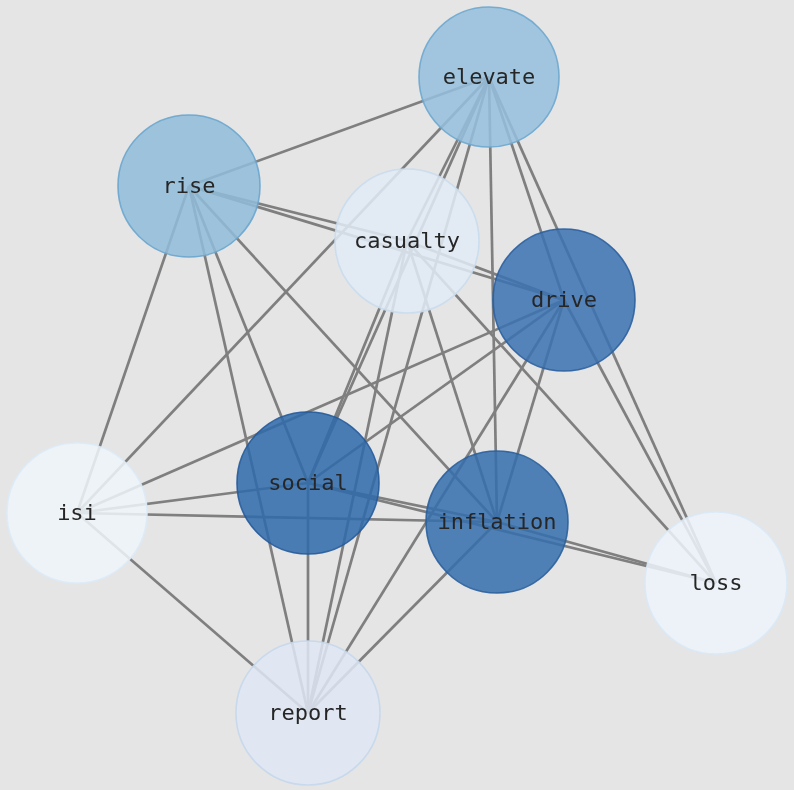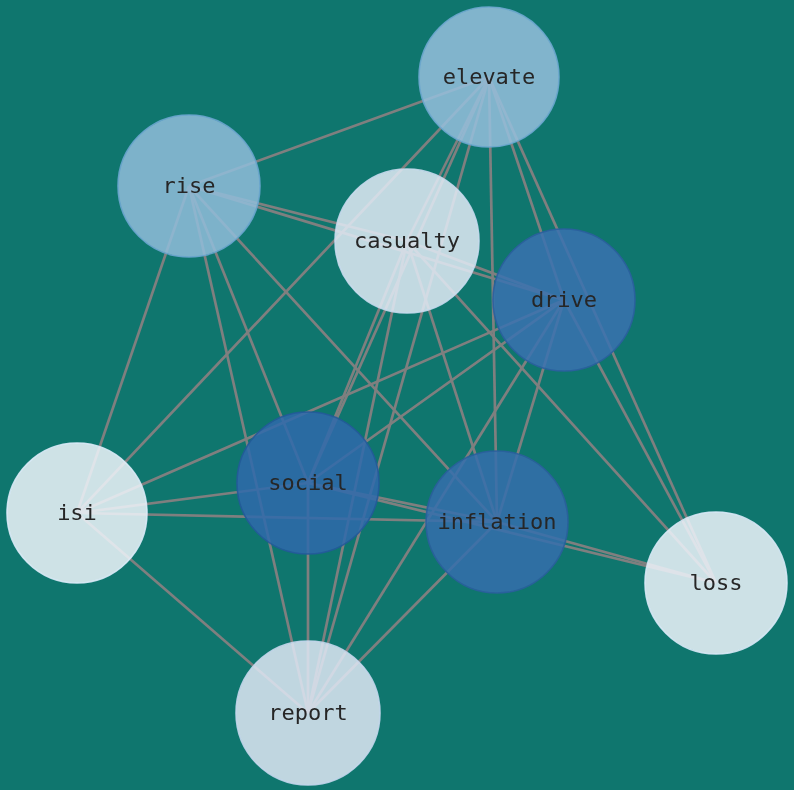--- a/index.html
+++ b/index.html
@@ -8,21 +8,21 @@
     background: #ffffff;
     width: 794px;
     height: 790px;
     overflow: hidden;
     font-family: "DejaVu Sans Mono", monospace;
   }
   #figure-wrap {
     position: relative;
     width: 794px;
     height: 790px;
-    background: #0f766e;
+    background: #e5e5e5;
   }
   svg { display: block; }
   text.node-label {
     font-family: "DejaVu Sans Mono", "Liberation Mono", monospace;
     text-anchor: middle;
   }
 </style>
 </head>
 <body>
 

